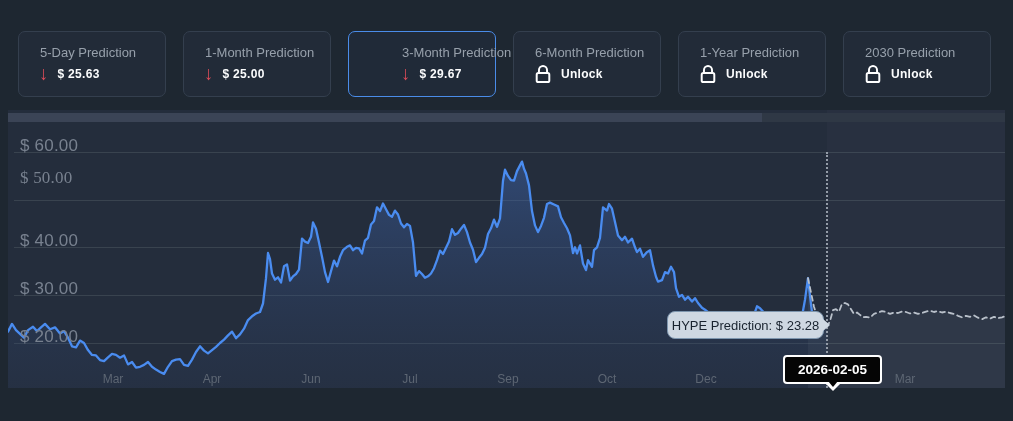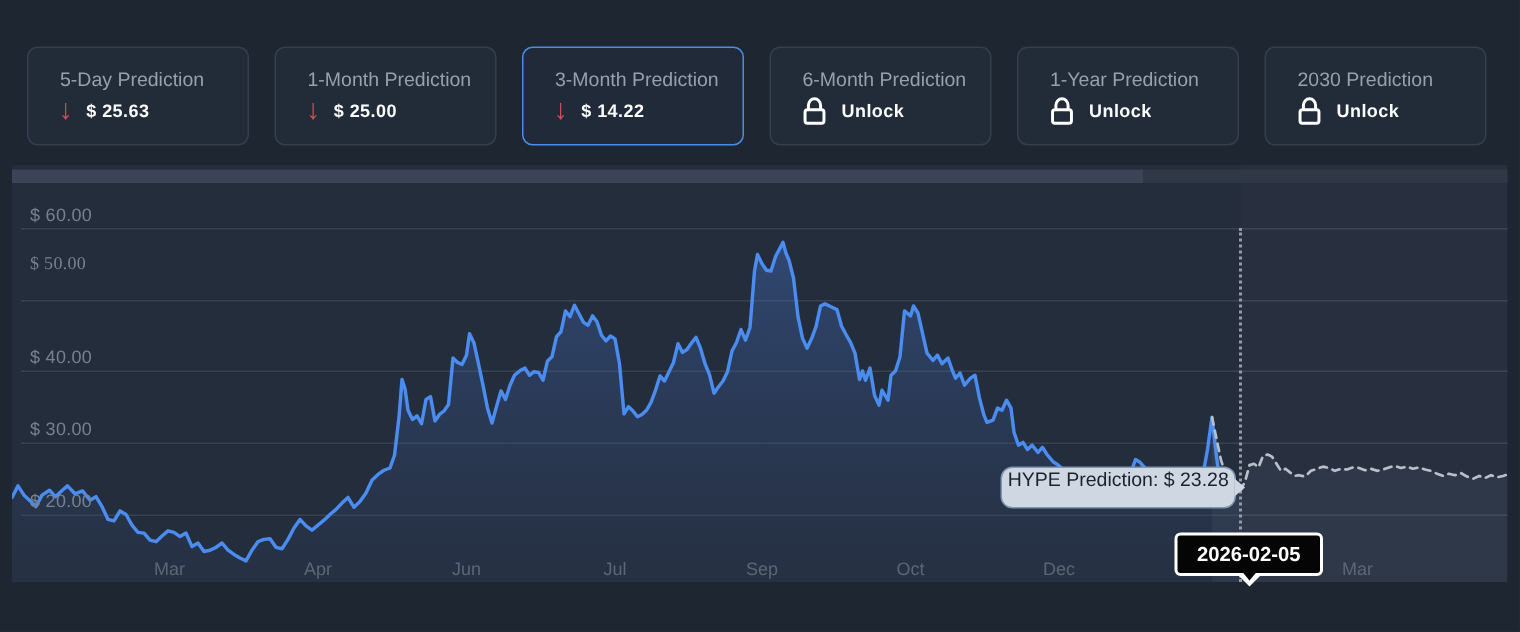--- a/index.html
+++ b/index.html
@@ -9,53 +9,53 @@
     font-family:"Liberation Sans","DejaVu Sans",sans-serif;
     position:relative;
   }
 
   
   .cards-row { position:absolute; left:18px; top:31px; display:flex; gap:17px; }
   .card {
     width:148px; height:66px; background:#222b38;
     border:1px solid #343f4e; border-radius:7px; cursor:pointer;
   }
-  .card.selected { border:1.5px solid #4a8ce9; background:#202a38; }
+  .card.selected { border:1.5px solid #4a8ce9; background:#202a38;padding-left:32px; }
   .card-title { margin:13px 0 0 21px; font-size:13px; color:#97a0ab; white-space:nowrap; }
   .card-value { margin:4px 0 0 20px; display:flex; align-items:center; gap:9px; }
   .down-arrow { color:#d84b59; font-size:19px; font-weight:bold; line-height:1; }
   .value-text { color:#fbfcfd; font-size:12px; font-weight:bold; letter-spacing:0.3px; white-space:nowrap; }
   .lock-icon { display:inline-block; width:18px; height:20px; }
 
   
   .chart-panel {
     position:absolute; left:8px; top:110px; width:997px; height:278px;
     background:#242d3c;
   }
   .scrollbar { position:absolute; left:0; top:3px; width:997px; height:9px; z-index:6; display:flex; }
   .scrollbar .thumb { width:754px; height:9px; background:#3b4456; }
   .scrollbar .track-rest { flex:1; height:9px; background:#2f3845; }
 
   .gridline { position:absolute; left:6px; right:0; height:1px; background:#39434f; z-index:1; }
-  .y-tick-label { position:absolute; left:12px; font-size:12px; color:#78818f; z-index:3; letter-spacing:0.2px; }
+  .y-tick-label { position:absolute; left:12px; font-size:17px; color:#78818f; z-index:3; letter-spacing:0.2px; }
   .x-tick-label { position:absolute; width:48px; text-align:center; top:262px; font-size:12px; color:#5d6673; z-index:3; }
 
   #plot-svg { position:absolute; left:0; top:0; z-index:2; }
   .future-region { position:absolute; top:0; height:278px; background:rgba(205,220,240,0.025); z-index:2; }
 
   .marker-line {
     position:absolute; top:42px; height:236px; width:0;
     border-left:2px dotted #949ca8; z-index:4;
   }
 
   
   .hype-tooltip {
     position:absolute; left:659px; top:201px; width:157px; height:28px; z-index:5;
     background:#cfd8e2; border:1px solid #7e96ae; border-radius:8px;
-    display:flex; justify-content:center;
+    display:flex; align-items:center; justify-content:center;
     font-size:13px; color:#19232f; white-space:nowrap;
   }
   .hype-pointer {
     position:absolute; right:-7px; top:7px; width:0; height:0;
     border-top:6px solid transparent; border-bottom:6px solid transparent;
     border-left:7px solid #cfd8e2;
   }
 
   
   .date-tooltip {
@@ -90,21 +90,21 @@
     <div class="card-title">1-Month Prediction</div>
     <div class="card-value">
       <span class="down-arrow">↓</span>
       <span class="value-text">$ 25.00</span>
     </div>
   </div>
   <div class="card selected">
     <div class="card-title">3-Month Prediction</div>
     <div class="card-value">
       <span class="down-arrow">↓</span>
-      <span class="value-text">$ 14.22</span>
+      <span class="value-text">$ 29.67</span>
     </div>
   </div>
   <div class="card">
     <div class="card-title">6-Month Prediction</div>
     <div class="card-value">
       <svg class="lock-icon" viewBox="0 0 20 22">
         <path d="M5.5 10 V6.8 a4.5 4.8 0 0 1 9 0 V10" fill="none" stroke="#ffffff" stroke-width="2.2"></path>
         <rect x="3" y="10" width="14" height="10" rx="1.8" fill="none" stroke="#ffffff" stroke-width="2.2"></rect>
       </svg>
       <span class="value-text">Unlock</span>

